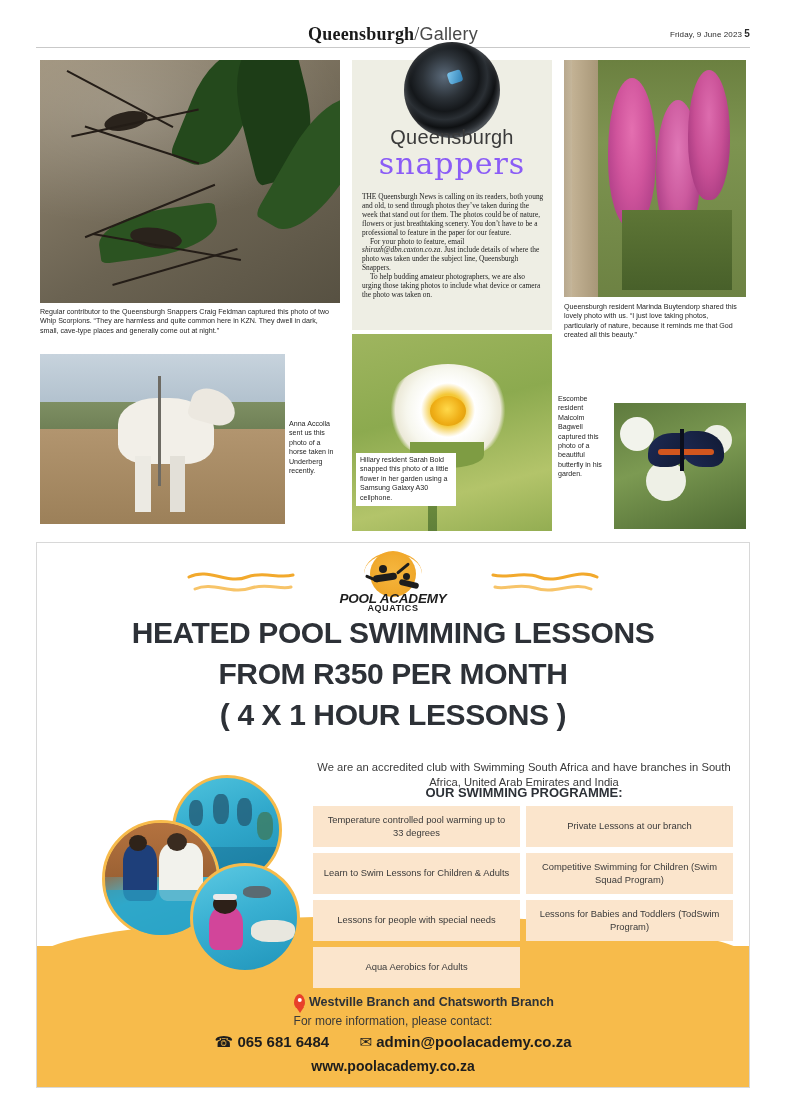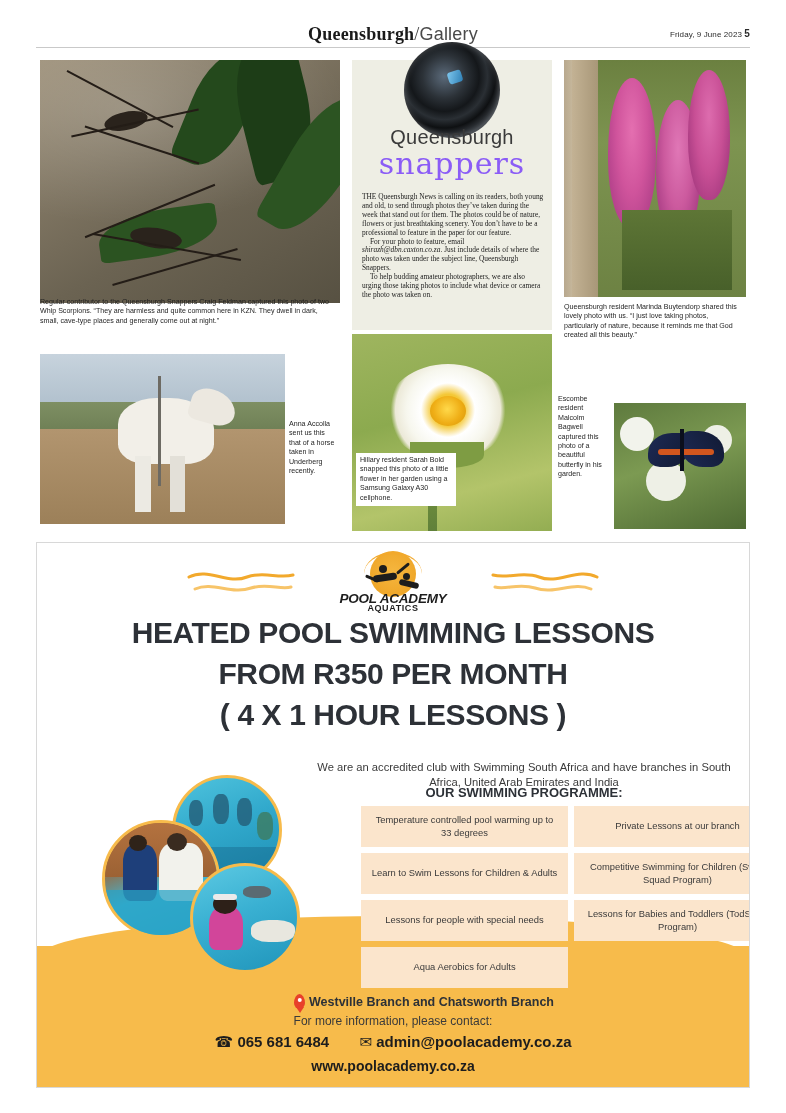--- a/index.html
+++ b/index.html
@@ -165,21 +165,21 @@
     position:absolute; left:272px; width:430px; text-align:center;
     font-size:11.2px; line-height:15px; color:#3a3a3a; top:208px;margin-top:9px;
   }
   .prog-head {
     position:absolute; left:272px; width:430px; text-align:center; top:242px;
     font-size:13px; font-weight:700; color:#2d3137;
   }
 
   .prog-table {
     position:absolute; left:276px; top:263px; width:420px;
-    display:grid; grid-template-columns: 1fr 1fr; gap:6px 6px;margin-left:48px;
+    display:grid; grid-template-columns: 1fr 1fr; gap:6px 6px;
   }
   .prog-cell {
     background:#fbe5cc; color:#3a3a3a; font-size:9.4px; line-height:12.6px;
     display:flex; align-items:center; justify-content:center; text-align:center;
     padding:6px 10px; min-height:41px;
   }
 
   .photos-circles { position:absolute; left:48px; top:232px; width:236px; height:190px; }
   .circ { position:absolute; border-radius:50%; border:3px solid #f7bb4b; overflow:hidden; }
   #c1 { left:87px; top:0px; width:110px; height:110px;
@@ -241,21 +241,21 @@
       <div class="sc-leaf" style="left:58px;top:150px;width:120px;height:46px;transform:rotate(-8deg);background:#2b5321;border-radius:60% 8% 60% 8%;"></div>
       <div class="sc-body" style="left:64px;top:52px;width:44px;height:18px;background:#2a231c;border-radius:50%;transform:rotate(-12deg);"></div>
       <div class="sc-body" style="left:90px;top:168px;width:52px;height:20px;background:#2a231c;border-radius:50%;transform:rotate(8deg);"></div>
       <div class="sc-body" style="left:20px;top:38px;width:120px;height:2px;background:#241d17;transform:rotate(28deg);"></div>
       <div class="sc-body" style="left:30px;top:62px;width:130px;height:2px;background:#241d17;transform:rotate(-12deg);"></div>
       <div class="sc-body" style="left:42px;top:84px;width:120px;height:2px;background:#241d17;transform:rotate(18deg);"></div>
       <div class="sc-body" style="left:40px;top:150px;width:140px;height:2px;background:#241d17;transform:rotate(-22deg);"></div>
       <div class="sc-body" style="left:52px;top:186px;width:150px;height:2px;background:#241d17;transform:rotate(10deg);"></div>
       <div class="sc-body" style="left:70px;top:206px;width:130px;height:2px;background:#241d17;transform:rotate(-16deg);"></div>
     </div>
-    <div class="cap" id="cap-scorpion" style="left:4px;top:241px;width:290px;">Regular contributor to the Queensburgh Snappers Craig Feldman captured this photo of two Whip Scorpions. “They are harmless and quite common here in KZN. They dwell in dark, small, cave-type places and generally come out at night.”</div>
+    <div class="cap" id="cap-scorpion" style="left:4px;top:251px;width:290px;">Regular contributor to the Queensburgh Snappers Craig Feldman captured this photo of two Whip Scorpions. “They are harmless and quite common here in KZN. They dwell in dark, small, cave-type places and generally come out at night.”</div>
 
     <div id="snapbox">
       <div class="lens"></div>
       <div class="snap-q">Queensburgh</div>
       <div class="snap-s">snappers</div>
       <div class="snap-body">
         <p>THE Queensburgh News is calling on its readers, both young and old, to send through photos they’ve taken during the week that stand out for them. The photos could be of nature, flowers or just breathtaking scenery. You don’t have to be a professional to feature in the paper for our feature.</p>
         <p><span>For your photo to feature, email </span><i>shirazh@dbn.caxton.co.za</i><span>. Just include details of where the photo was taken under the subject line, Queensburgh Snappers.</span></p>
         <p>To help budding amateur photographers, we are also urging those taking photos to include what device or camera the photo was taken on.</p>
       </div>
@@ -273,21 +273,21 @@
     <div class="photo" id="ph-horse">
       <div style="position:absolute;left:0;top:0;width:100%;height:34%;background:linear-gradient(180deg,#c7d3dd,#aebecb);"></div>
       <div style="position:absolute;left:0;top:28%;width:100%;height:18%;background:linear-gradient(180deg,#7e8f63,#6e7f55);"></div>
       <div style="position:absolute;left:0;top:44%;width:100%;height:56%;background:linear-gradient(180deg,#b2956f,#9c8059);"></div>
       <div style="position:absolute;left:78px;top:44px;width:96px;height:66px;background:#f2efe8;border-radius:40% 46% 30% 30%;"></div>
       <div style="position:absolute;left:150px;top:36px;width:46px;height:34px;background:#ece8e0;border-radius:40% 60% 40% 20%;transform:rotate(16deg);"></div>
       <div style="position:absolute;left:95px;top:102px;width:16px;height:56px;background:#eceae3;"></div>
       <div style="position:absolute;left:130px;top:102px;width:15px;height:56px;background:#e3e0d8;"></div>
       <div style="position:absolute;left:118px;top:22px;width:3px;height:110px;background:#6d6a63;"></div>
     </div>
-    <div class="cap" id="cap-horse" style="left:253px;top:363px;width:46px;">Anna Accolla sent us this that of a horse taken in Underberg recently.</div>
+    <div class="cap" id="cap-horse" style="left:253px;top:363px;width:46px;">Anna Accolla sent us this photo of a horse taken in Underberg recently.</div>
 
     <div class="photo" id="ph-daisy">
       <div style="position:absolute;left:76px;top:110px;width:9px;height:88px;background:linear-gradient(180deg,#7d9d3f,#60803a);"></div>
       <div style="position:absolute;left:34px;top:30px;width:124px;height:96px;border-radius:50%;background:radial-gradient(circle at 50% 48%, #f0b81e 0%, #f4c837 20%, #ffffff 34%, #f7f7ee 52%, #ece9d8 66%, transparent 72%);"></div>
       <div style="position:absolute;left:78px;top:62px;width:36px;height:30px;border-radius:50%;background:radial-gradient(circle at 48% 44%, #ffd94a 0%, #efae16 55%, #d79409 100%);"></div>
       <div style="position:absolute;left:58px;top:108px;width:74px;height:26px;border-radius:0 0 50% 50%;background:#7e9c43;"></div>
     </div>
     <div class="cap" id="cap-daisy" style="left:320px;top:396px;width:100px;background:#fff;padding:3px 4px;">Hillary resident Sarah Bold snapped this photo of a little flower in her garden using a Samsung Galaxy A30 cellphone.</div>
 
     <div class="photo" id="ph-butterfly">

